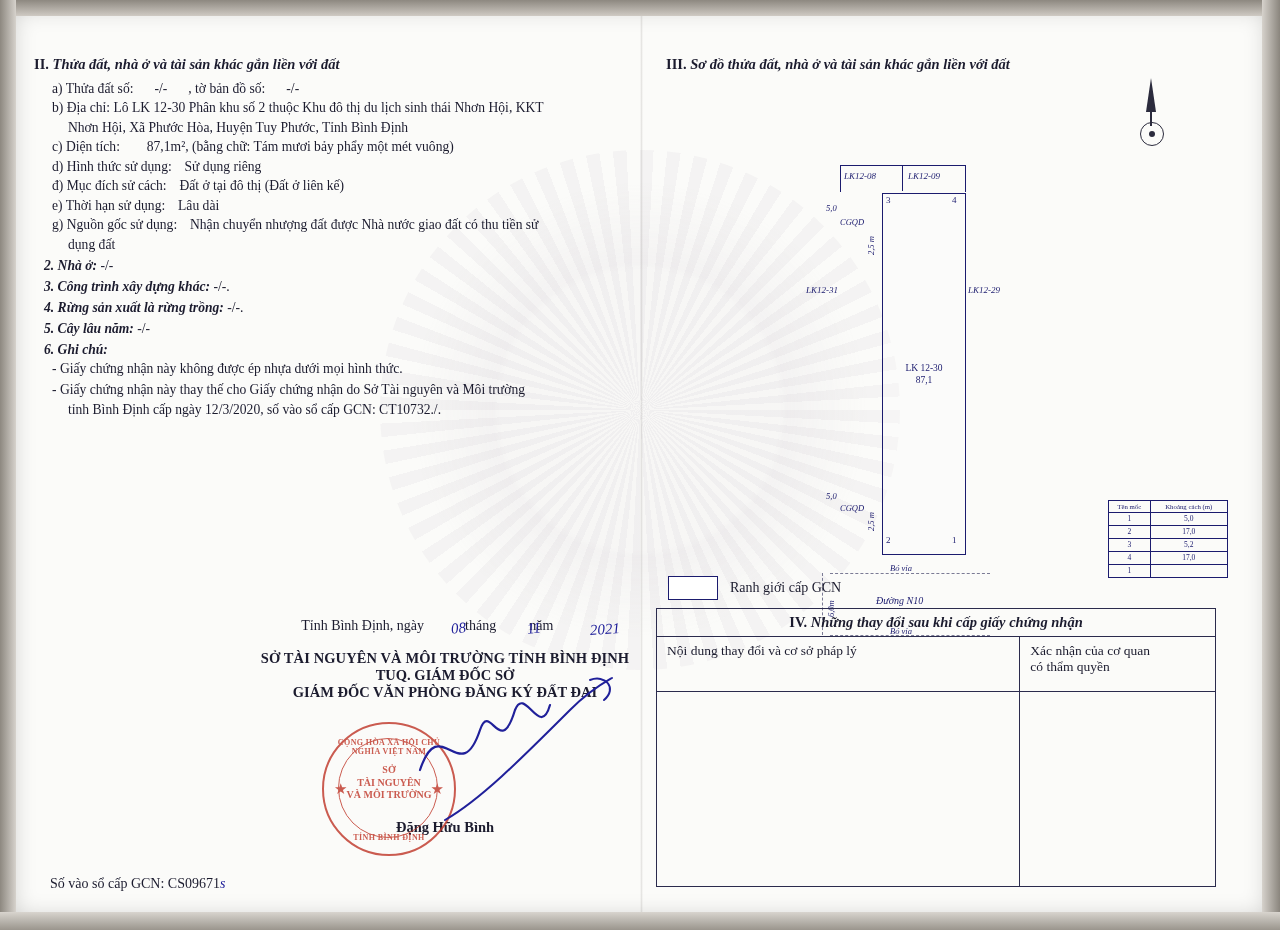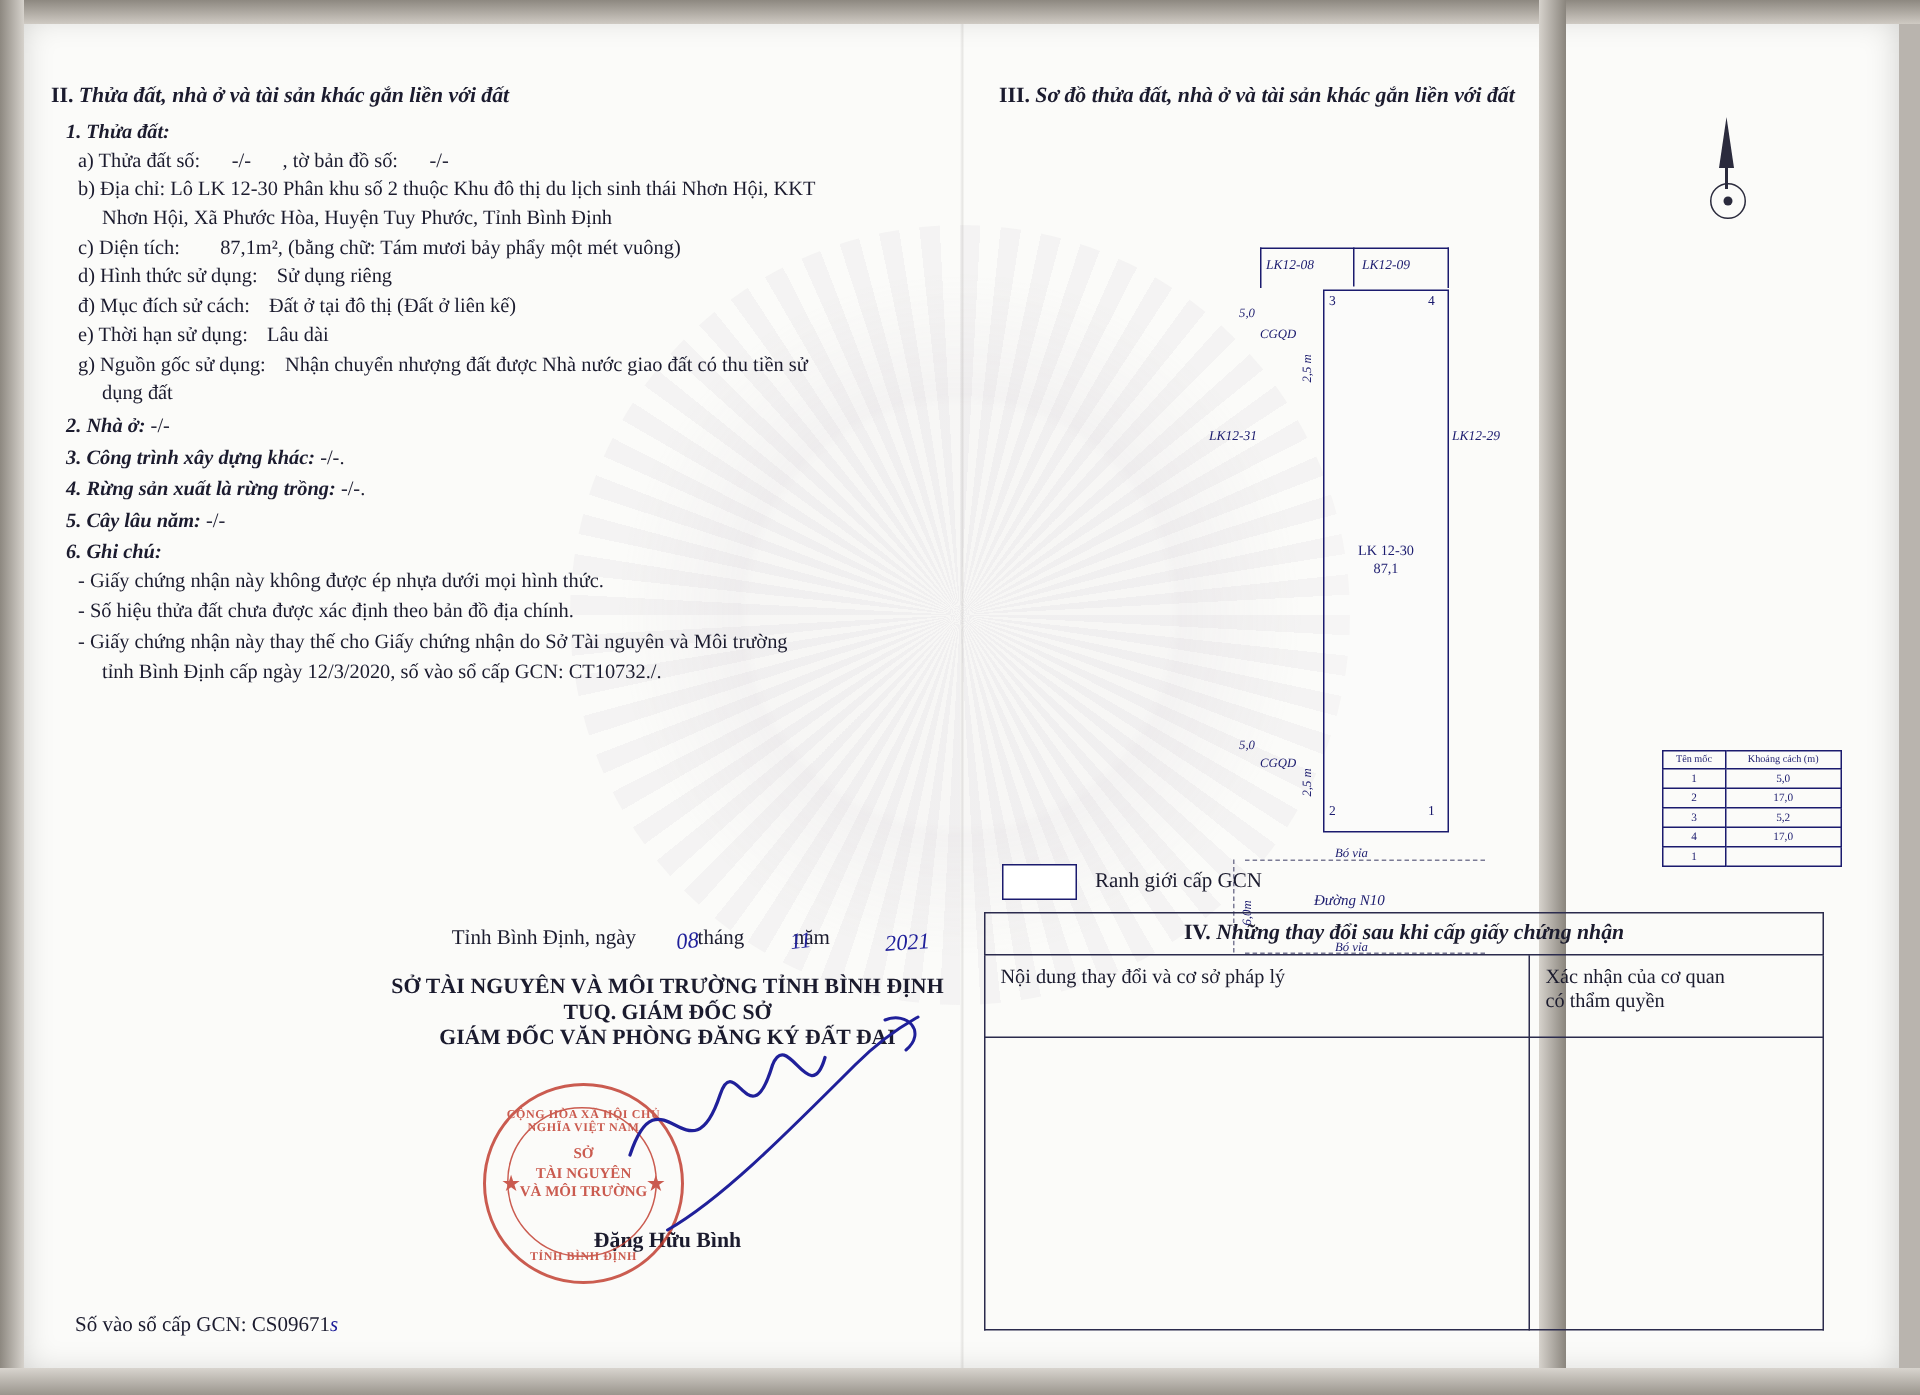--- a/index.html
+++ b/index.html
@@ -3,21 +3,21 @@
 <meta charset="utf-8">
 <style>
   html,body{margin:0;padding:0;}
   body{
     width:1280px;height:930px;overflow:hidden;
     background:#b9b4ae;
     font-family:"Liberation Serif", serif;
     color:#1b1b2e;
   }
   .page{
-    position:absolute;left:0;top:0;width:1044px;height:930px;
+    position:absolute;left:0;top:0;width:1280px;height:930px;
     background:
       radial-gradient(ellipse at 50% 45%, #fdfdfb 0%, #f6f5f2 55%, #eceae6 78%, #dedbd6 100%);
   }
   
   .sheet{
     position:absolute;left:14px;top:10px;width:1252px;height:906px;
     background:#fbfbf9;
     box-shadow:0 0 22px rgba(0,0,0,.18) inset;
   }
   .edge-top{position:absolute;left:0;top:0;width:1280px;height:16px;background:linear-gradient(180deg,#8d8880,#cfcac3);}
@@ -133,21 +133,20 @@
   <div class="edge-left"></div>
   <div class="edge-right"></div>
   <div class="edge-bottom"></div>
 
   <div class="col-left">
     <h2 class="sec">
       <b>II.</b>
       <span>Thửa đất, nhà ở và tài sản khác gắn liền với đất</span>
     </h2>
 
-    <div class="sub">1. Thửa đất:</div>
 
     <div class="line">
       <span>a) Thửa đất số:</span>
       <span class="field-gap">-/-</span>
       <span>, tờ bản đồ số:</span>
       <span class="field-gap">-/-</span>
     </div>
 
     <div class="line">
       <span>b) Địa chỉ:</span>
@@ -198,21 +197,20 @@
       <span>4. Rừng sản xuất là rừng trồng:</span>
       <span class="val">-/-.</span>
     </div>
     <div class="num">
       <span>5. Cây lâu năm:</span>
       <span class="val">-/-</span>
     </div>
     <div class="num">6. Ghi chú:</div>
 
     <div class="note">- Giấy chứng nhận này không được ép nhựa dưới mọi hình thức.</div>
-    <div class="note">- Số hiệu thửa đất chưa được xác định theo bản đồ địa chính.</div>
     <div class="note">- Giấy chứng nhận này thay thế cho Giấy chứng nhận do Sở Tài nguyên và Môi trường</div>
     <div class="note ind" style="margin-left:34px">tỉnh Bình Định cấp ngày 12/3/2020, số vào sổ cấp GCN: CT10732./.</div>
   </div>
 
   <div class="col-right">
     <div class="sec-right">
       <b>III.</b>
       <span>Sơ đồ thửa đất, nhà ở và tài sản khác gắn liền với đất</span>
     </div>
   </div>

